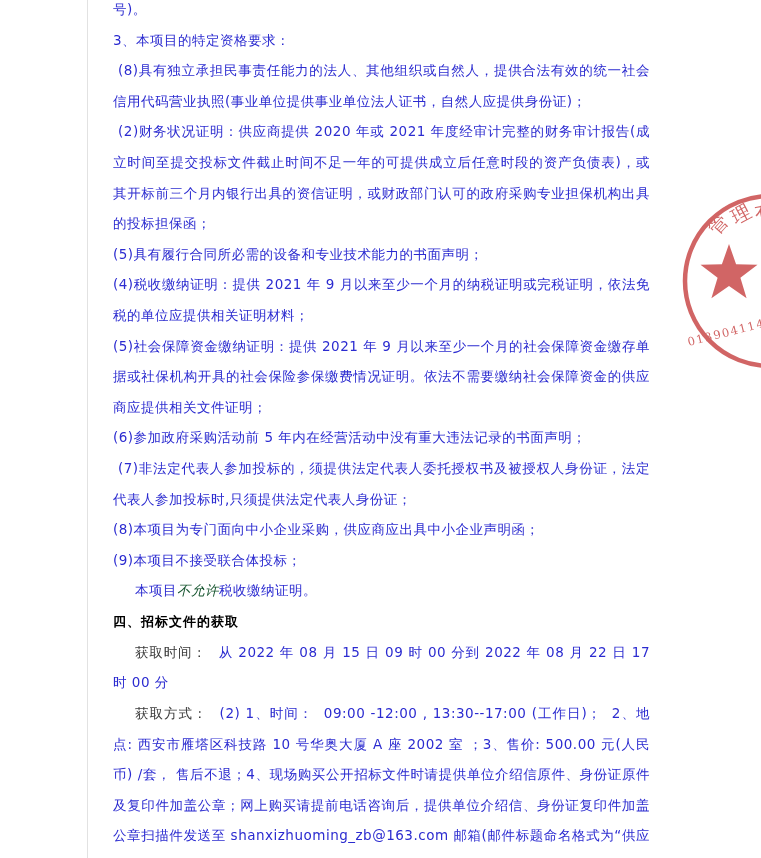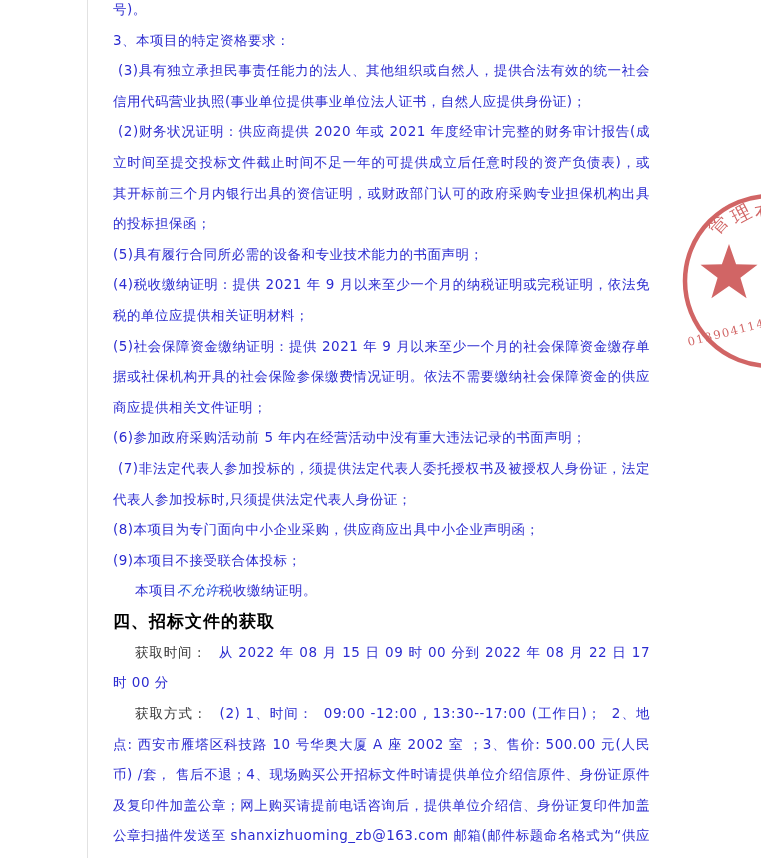--- a/index.html
+++ b/index.html
@@ -16,43 +16,43 @@
   p.body{
     margin:0;padding:0;
     font-size:13.5px;line-height:30.6px;letter-spacing:0.5px;
     color:#2b2bd0;
     white-space:pre-wrap;
     text-align:justify;
   }
   p.note{ text-indent:22px; }
   p.kv{ text-indent:22px; }
   .label{color:#3b3b3b;margin-right:12px;margin-top:28px;}
-  .em{font-style:italic;color:#1d4ed8;}
+  .em{font-style:italic;color:#14532d;}
   h2.sec{
     margin:0;padding:0;
-    font-size:17px;line-height:31px;letter-spacing:1px;
+    font-size:13px;line-height:31px;letter-spacing:1px;
     font-weight:700;color:#000;
     font-family:"DejaVu Sans","Liberation Sans",sans-serif;
   }
   .seal{
     position:absolute;left:660px;top:186px;width:200px;height:200px;
     overflow:visible;opacity:0.82;pointer-events:none;
   }
   .seal text{font-family:"DejaVu Serif","Liberation Serif",serif;}
 </style>
 </head>
 <body>
 
 <div class="page">
   <div class="left-rule"></div>
 
   <div class="content">
     <p class="body">号)。</p>
     <p class="body">3、本项目的特定资格要求：</p>
-    <p class="body"> (3)具有独立承担民事责任能力的法人、其他组织或自然人，提供合法有效的统一社会信用代码营业执照(事业单位提供事业单位法人证书，自然人应提供身份证)；</p>
+    <p class="body"> (8)具有独立承担民事责任能力的法人、其他组织或自然人，提供合法有效的统一社会信用代码营业执照(事业单位提供事业单位法人证书，自然人应提供身份证)；</p>
     <p class="body"> (2)财务状况证明：供应商提供 2020 年或 2021 年度经审计完整的财务审计报告(成立时间至提交投标文件截止时间不足一年的可提供成立后任意时段的资产负债表)，或其开标前三个月内银行出具的资信证明，或财政部门认可的政府采购专业担保机构出具的投标担保函；</p>
     <p class="body">(5)具有履行合同所必需的设备和专业技术能力的书面声明；</p>
     <p class="body">(4)税收缴纳证明：提供 2021 年 9 月以来至少一个月的纳税证明或完税证明，依法免税的单位应提供相关证明材料；</p>
     <p class="body">(5)社会保障资金缴纳证明：提供 2021 年 9 月以来至少一个月的社会保障资金缴存单据或社保机构开具的社会保险参保缴费情况证明。依法不需要缴纳社会保障资金的供应商应提供相关文件证明；</p>
     <p class="body">(6)参加政府采购活动前 5 年内在经营活动中没有重大违法记录的书面声明；</p>
     <p class="body"> (7)非法定代表人参加投标的，须提供法定代表人委托授权书及被授权人身份证，法定代表人参加投标时,只须提供法定代表人身份证；</p>
     <p class="body">(8)本项目为专门面向中小企业采购，供应商应出具中小企业声明函；</p>
     <p class="body">(9)本项目不接受联合体投标；</p>
 
     <p class="body note"><span>本项目</span><span class="em">不允许</span><span>税收缴纳证明。</span></p>

